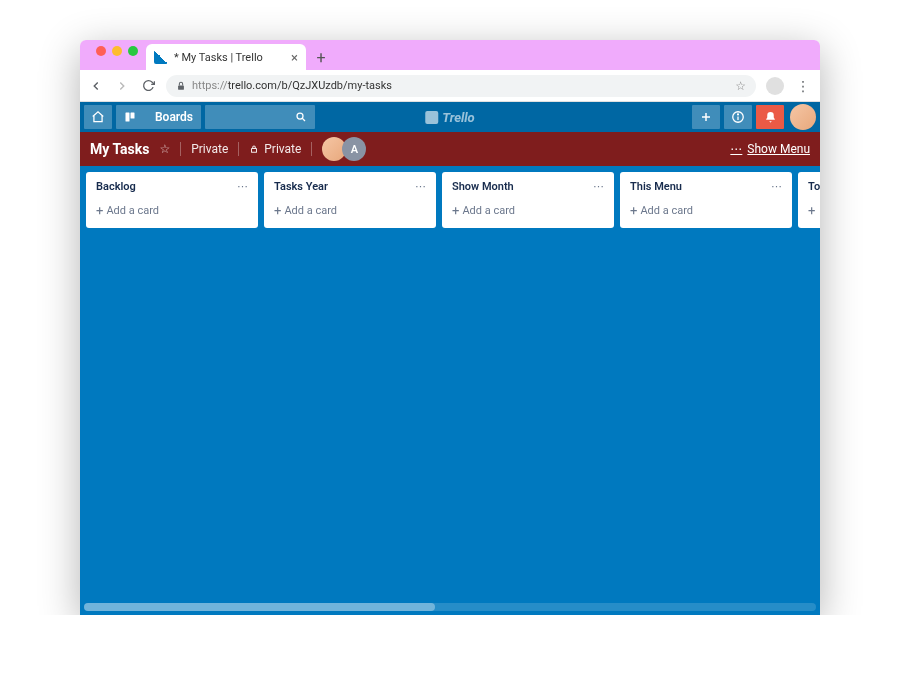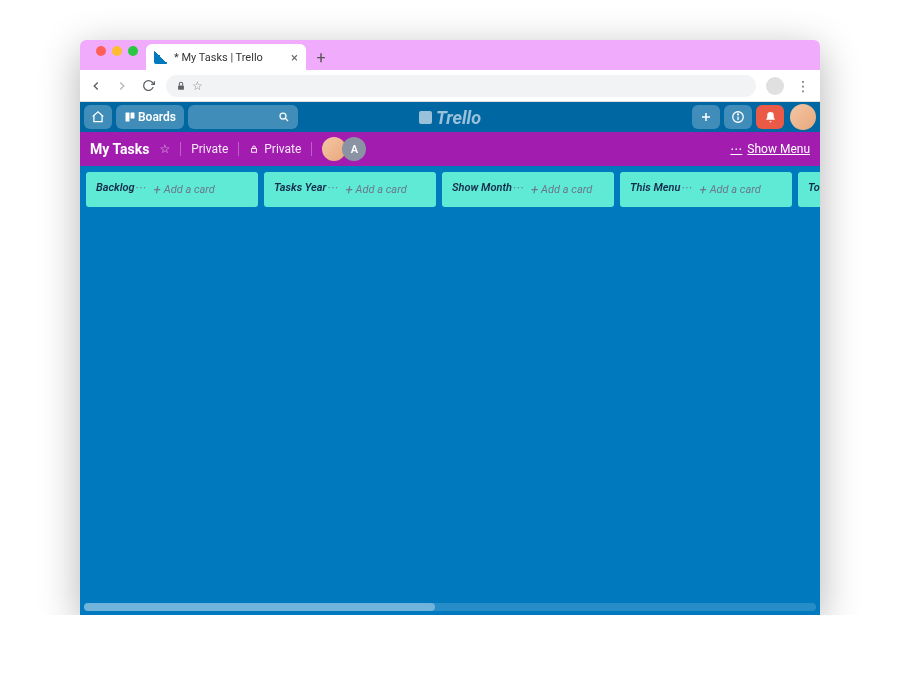--- a/index.html
+++ b/index.html
@@ -25,49 +25,49 @@
     .url-box { flex: 1; height: 22px; background: #f1f3f4; border-radius: 11px; display: flex; align-items: center; padding: 0 10px; font-size: 11px; color: #5f6368; gap: 6px; }
     .url-box .lock { font-size: 10px; }
     .url-box .url { flex: 1; color: #333; }
     .url-box .proto { color: #888; }
     .url-box .star { color: #888; font-size: 12px; }
     .menu-dots { color: #5f6368; font-size: 14px; padding: 0 2px; cursor: pointer; }
     .addr-avatar { width: 18px; height: 18px; border-radius: 50%; background: #e0e0e0; }
 
     
     .trello-hdr { height: 30px; background: #0067a3; display: flex; align-items: center; padding: 0 4px; gap: 4px; position: relative; }
-    .hdr-btn { height: 24px; min-width: 24px; background: rgba(255,255,255,0.25); border-radius: 6px; display: flex; align-items: center; justify-content: center; color: #fff; font-size: 12px; font-weight: 600; padding: 0 8px; cursor: pointer; gap: 2px; }
+    .hdr-btn { height: 24px; min-width: 24px; background: rgba(255,255,255,0.25); border-radius: 1px; display: flex; align-items: center; justify-content: center; color: #fff; font-size: 12px; font-weight: 600; padding: 0 8px; cursor: pointer; gap: 19px; }
     .hdr-btn.icon-only { padding: 0; width: 28px; }
     .hdr-search { width: 110px; justify-content: flex-end; padding-right: 8px; }
     .hdr-search svg { width: 12px; height: 12px; }
-    .hdr-logo { position: absolute; left: 50%; transform: translateX(-50%); color: rgba(255,255,255,0.6); font-size: 18px; font-weight: 700; font-style: italic; display: flex; align-items: center; gap: 4px; }
+    .hdr-logo { position: absolute; left: 50%; transform: translateX(-50%); color: rgba(255,255,255,0.6); font-size: 13px; font-weight: 700; font-style: italic; display: flex; align-items: center; gap: 4px; }
     .hdr-logo .boardicon { width: 13px; height: 13px; background: rgba(255,255,255,0.6); border-radius: 2px; position: relative; }
     .hdr-spacer { flex: 1; }
     .hdr-btn.alert { background: #eb5a46; }
     .hdr-avatar { width: 26px; height: 26px; border-radius: 50%; background: linear-gradient(135deg,#f5c6a5,#e8a87c); margin-left: 2px; cursor: pointer; }
 
     
-    .board-hdr { height: 34px; background: #a21caf; display: flex; align-items: center; padding: 0 10px; gap: 10px; }
+    .board-hdr { height: 34px; background: #7f1d1d; display: flex; align-items: center; padding: 0 10px; gap: 10px; }
     .board-title { color: #fff; font-weight: 700; font-size: 14px; }
     .board-star { color: rgba(255,255,255,0.7); font-size: 12px; cursor: pointer; }
     .board-sep { width: 1px; height: 14px; background: rgba(255,255,255,0.3); }
     .board-meta { color: rgba(255,255,255,0.9); font-size: 12px; display: flex; align-items: center; gap: 5px; cursor: pointer; }
     .board-meta svg { width: 10px; height: 10px; }
     .member-avatar { width: 24px; height: 24px; border-radius: 50%; background: linear-gradient(135deg,#f5c6a5,#e8a87c); cursor: pointer; }
     .member-avatar.initials { background: #8993a4; color: #fff; display: flex; align-items: center; justify-content: center; font-size: 11px; font-weight: 600; }
     .members { display: flex; gap: -4px; }
     .members .member-avatar + .member-avatar { margin-left: -4px; }
     .board-hdr-spacer { flex: 1; }
     .show-menu { color: #fff; font-size: 12px; text-decoration: underline; display: flex; align-items: center; gap: 5px; cursor: pointer; }
     .show-menu .dots { text-decoration: none; }
 
     
     .board-canvas { flex: 1; background: #0079bf; padding: 6px 6px 6px 6px; overflow-x: hidden; display: flex; flex-direction: column; position: relative; }
     .lists { display: flex; gap: 6px; align-items: flex-start; }
-    .list { width: 172px; background: #5eead4; border-radius: 3px; padding: 6px; display: flex; flex-direction: row; flex-shrink: 0; font-style: italic; }
+    .list { width: 172px; background: #ffffff; border-radius: 3px; padding: 6px; display: flex; flex-direction: column; flex-shrink: 0; }
     .list.cut { width: 36px; overflow: hidden; }
     .list-hdr { display: flex; align-items: center; justify-content: space-between; padding: 2px 4px 6px 4px; }
     .list-title { font-size: 11px; font-weight: 600; color: #172b4d; white-space: nowrap; }
     .list-menu { color: #6b778c; font-size: 11px; cursor: pointer; }
     .add-card { font-size: 11px; color: #6b778c; padding: 4px; cursor: pointer; display: flex; align-items: center; gap: 3px; }
     .add-card .plus { font-size: 13px; }
 
     .hscroll { position: absolute; bottom: 4px; left: 4px; right: 4px; height: 8px; background: rgba(255,255,255,0.15); border-radius: 4px; }
     .hthumb { height: 100%; width: 48%; background: rgba(255,255,255,0.35); border-radius: 4px; }
 
@@ -108,20 +108,23 @@
           <path d="M23 4v6h-6"></path>
           <path d="M20.49 15a9 9 0 1 1-2.12-9.36L23 10"></path>
         </svg>
     </div>
     <div class="url-box">
       <span class="lock">
         <svg width="10" height="10" viewBox="0 0 24 24" fill="currentColor">
             <rect x="5" y="11" width="14" height="10" rx="2"></rect>
             <path d="M8 11V7a4 4 0 0 1 8 0v4" stroke="currentColor" stroke-width="2.5" fill="none"></path>
           </svg>
+      </span>
+      <span class="url">
+        <span class="proto">https://</span><span>trello.com/b/QzJXUzdb/my-tasks</span>
       </span>
       <span class="star">☆</span>
     </div>
     <div class="addr-avatar"></div>
     <div class="menu-dots">⋮</div>
   </div>
 
   <div class="trello-hdr">
     <div class="hdr-btn icon-only">
       <svg width="14" height="14" viewBox="0 0 24 24" fill="none" stroke="#fff" stroke-width="2.2">

